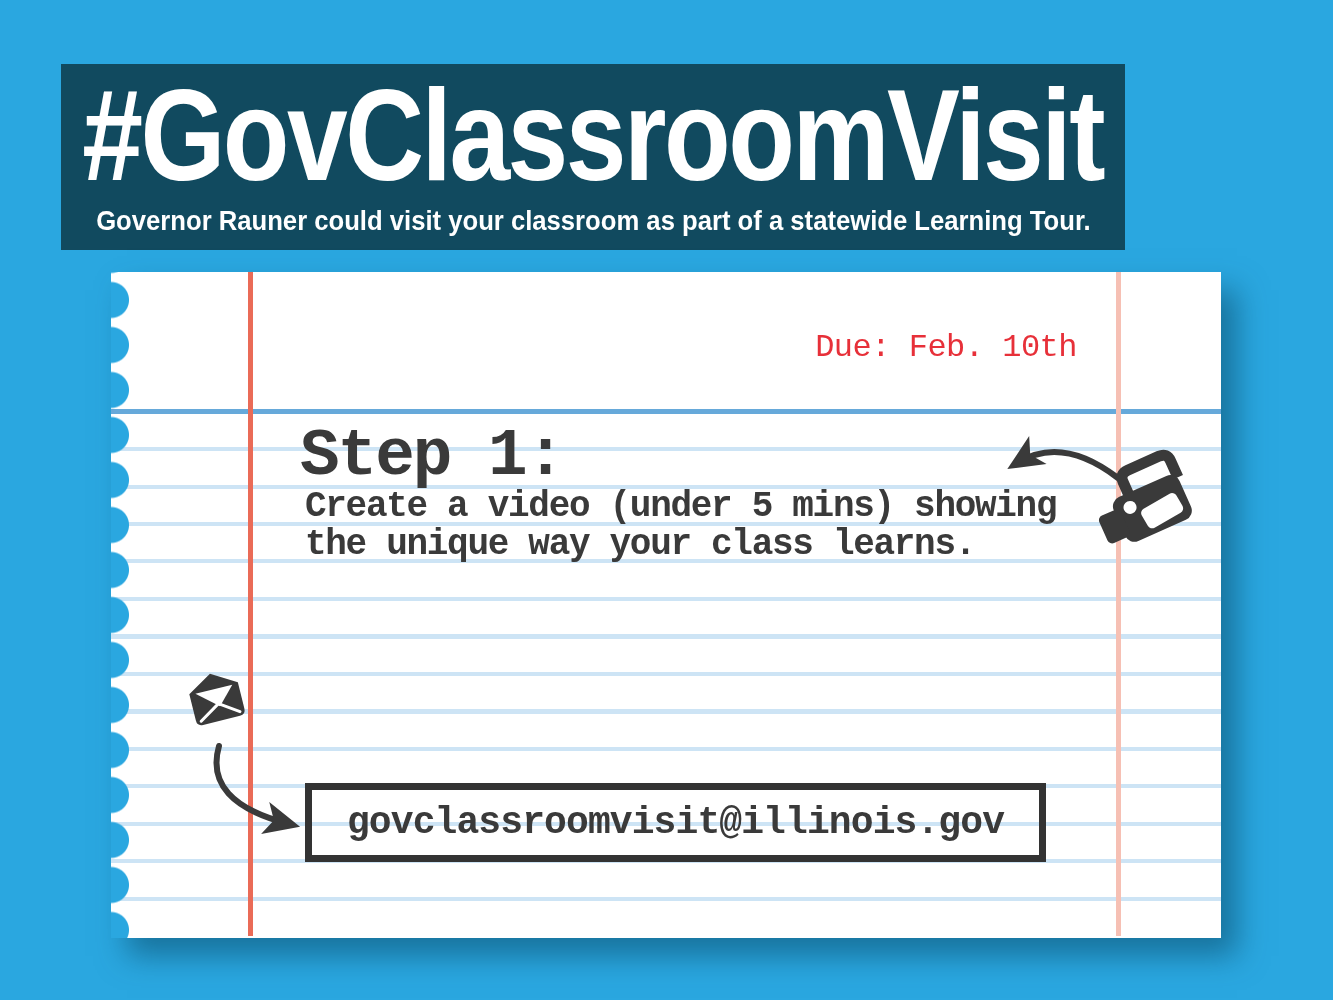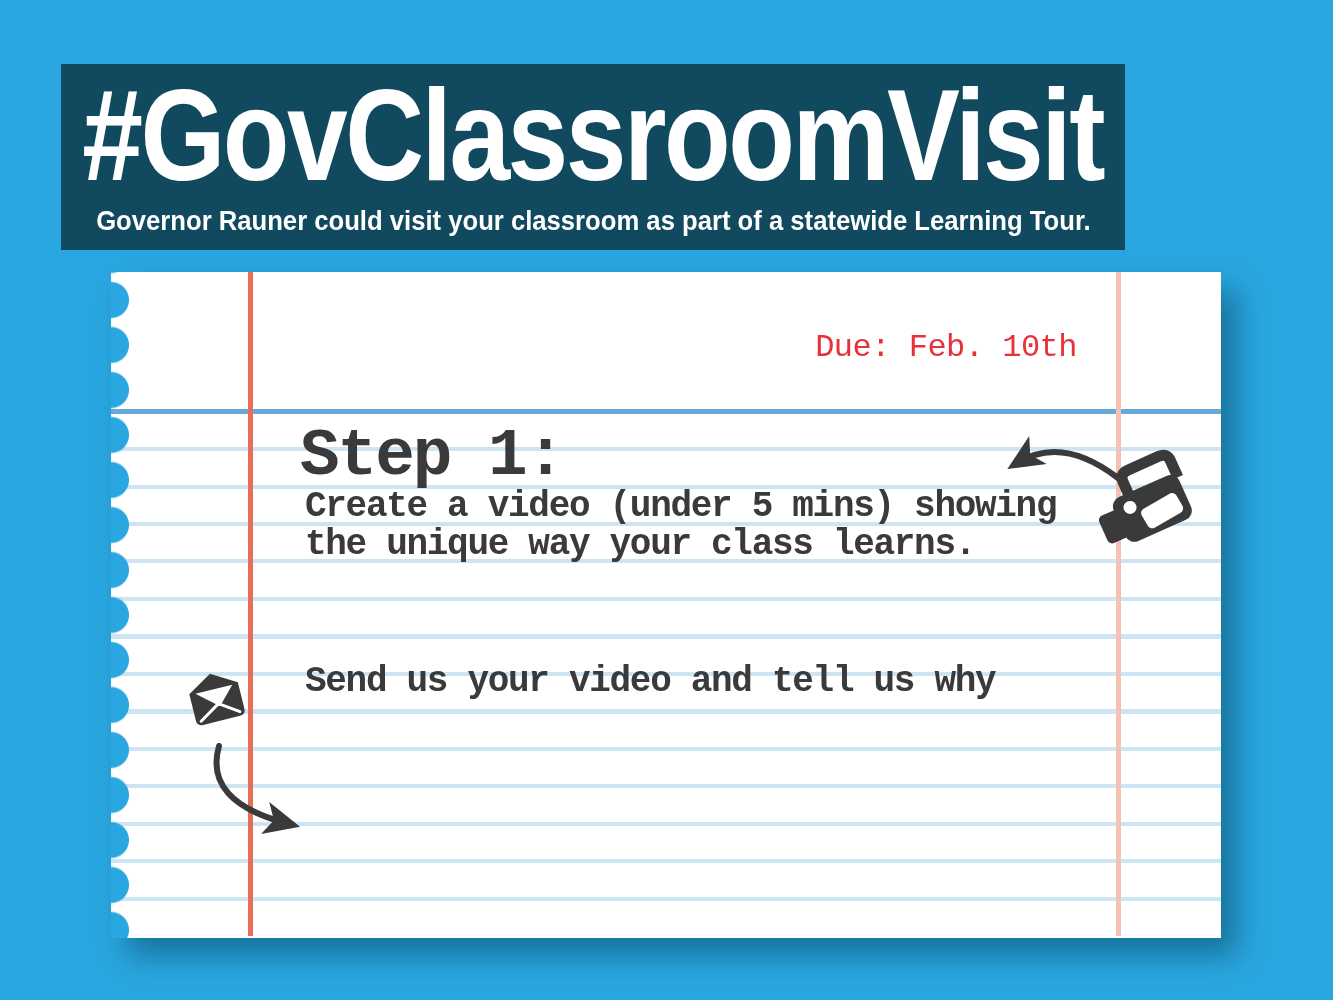--- a/index.html
+++ b/index.html
@@ -106,23 +106,25 @@
       <div>Due: Feb. 10th</div>
     </div>
 
     <div class="step-heading step1-heading mono">Step 1:</div>
     <div class="step-body step1-body mono">
       <div>Create a video (under 5 mins) showing</div>
       <div>the unique way your class learns.</div>
     </div>
 
     <div class="step-body step2-body mono">
-      <div>Send us your video and tell us why</div>
     </div>
 
+    <div class="email-box">
+      <span class="email-text mono">govclassroomvisit@illinois.gov</span>
+    </div>
 
     <svg class="arrow arrow1" width="130" height="55" viewBox="0 0 130 55">
       <defs>
         <marker id="ah" orient="auto" markerWidth="7" markerHeight="7" refX="4.5" refY="2.75">
           <path d="M0.4,0 L6.4,2.75 L0.4,5.5 L1.9,2.75 Z" fill="#3a3a3a"></path>
         </marker>
       </defs>
       <path d="M 118,45 Q 62,2 17,30" fill="none" stroke="#3a3a3a" stroke-width="6" stroke-linecap="round" marker-end="url(#ah)"></path>
     </svg>
 

